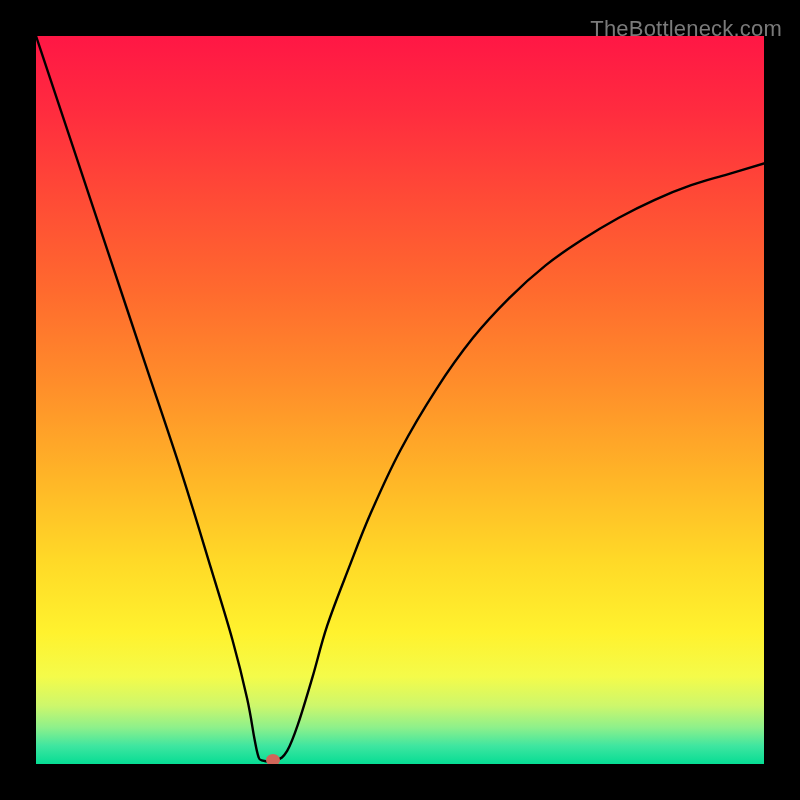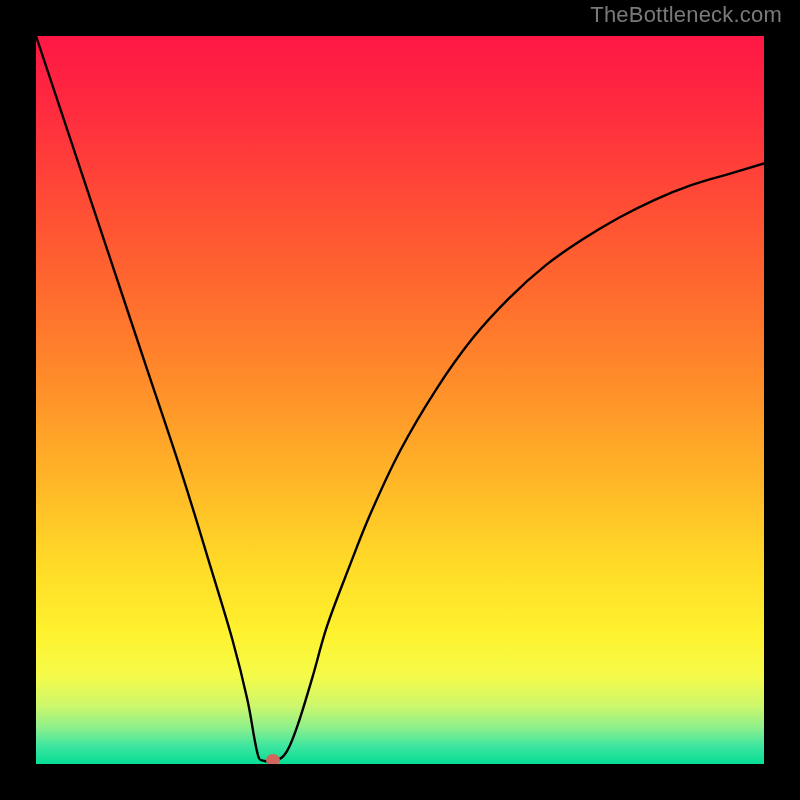--- a/index.html
+++ b/index.html
@@ -26,21 +26,21 @@
     width: 728px;
     height: 728px;
     overflow: hidden;
   }
   .gradient {
     position: absolute;
     inset: 0;
   }
   .watermark {
     position: absolute;
-    top: 2px;
+    top: 16px;
     right: 18px;
     color: #7a7a7a;
     font-size: 22px;
     font-weight: 500;
     letter-spacing: 0.2px;
     user-select: none;
   }
   svg.curve {
     position: absolute;
     inset: 0;

